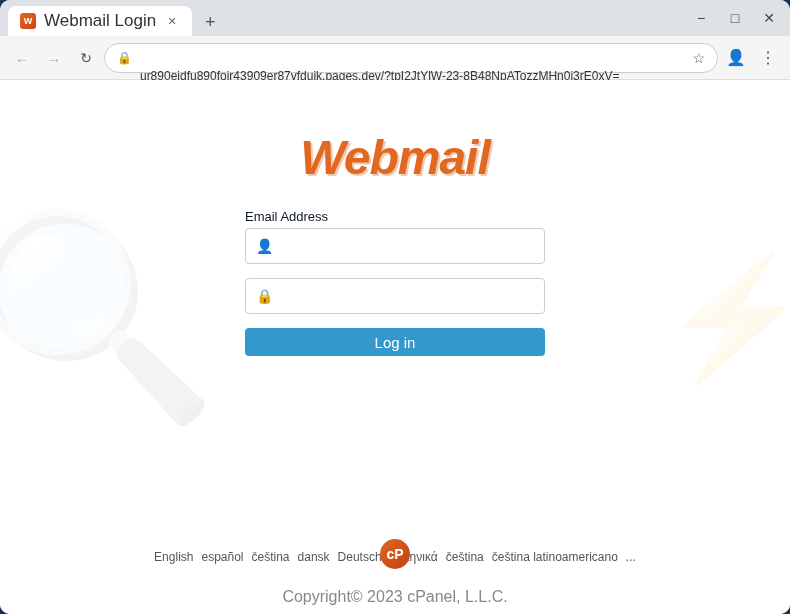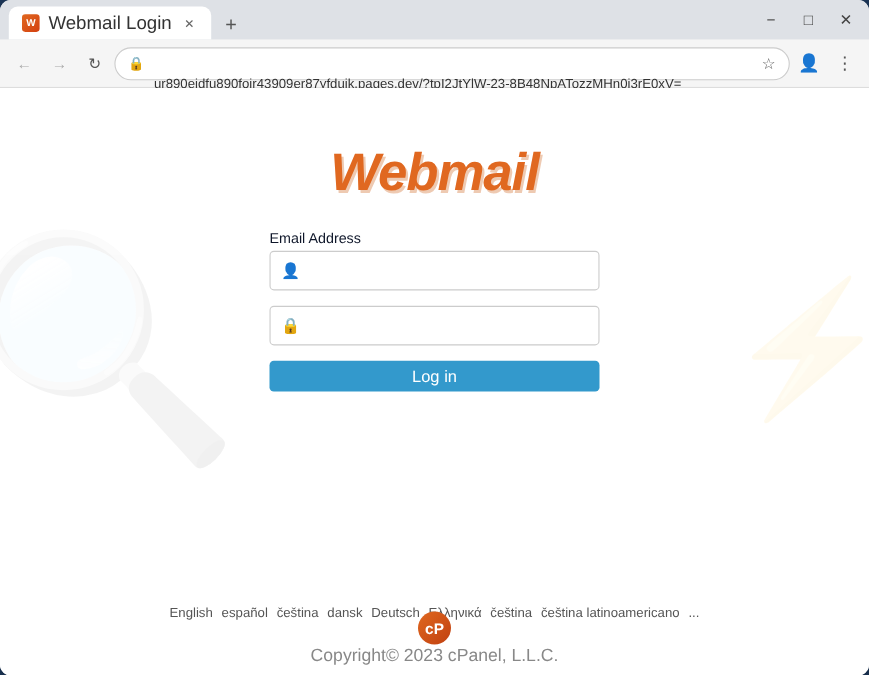--- a/index.html
+++ b/index.html
@@ -348,21 +348,21 @@
 
     
     .footer {
       position: absolute;
       bottom: 8px;
       left: 0;
       right: 0;
       display: flex;
       flex-direction: column;
       align-items: center;
-      gap: 2px;
+      gap: 19px;
     }
 
     .cpanel-logo {
       display: flex;
       align-items: center;
       justify-content: center;
     }
 
     .cpanel-c {
       width: 30px;

